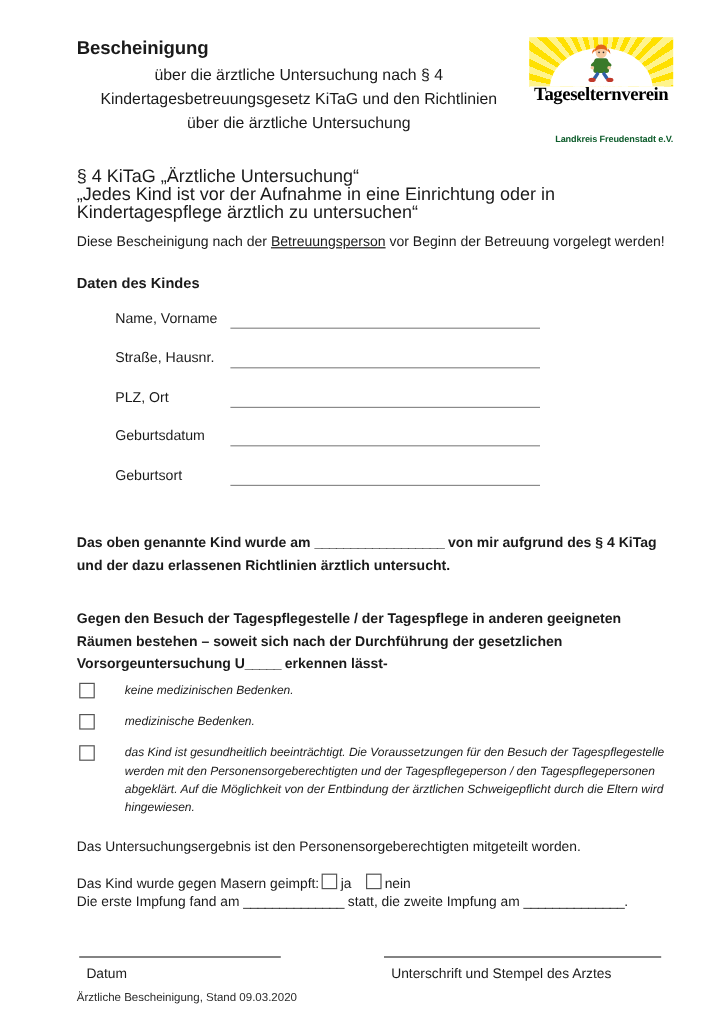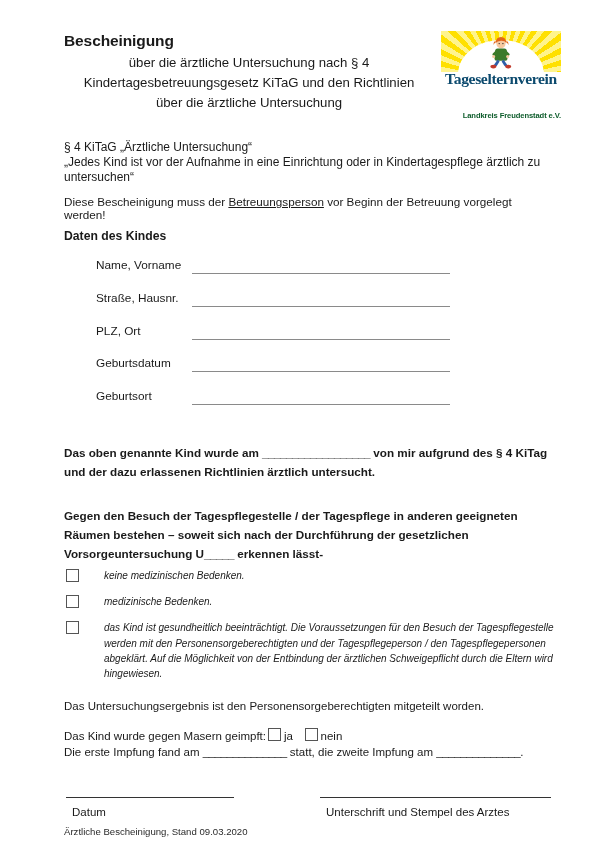--- a/index.html
+++ b/index.html
@@ -83,21 +83,21 @@
   .logo-name {
     position: absolute;
     left: 0;
     top: 39px;
     width: 120px;
     text-align: center;
     font-family: "Liberation Serif", serif;
     font-weight: bold;
     font-size: 15.6px;
     letter-spacing: -0.35px;
-    color: #0c4a6e;
+    color: #000000;
     line-height: 17px;
     white-space: nowrap;
   }
   .logo-sub {
     position: absolute;
     left: 0;
     top: 56px;
     width: 120px;
     text-align: right;
     font-family: "Liberation Sans", sans-serif;
@@ -108,21 +108,21 @@
     white-space: nowrap;
     margin-top: 24px;
   }
 
   
   .law {
     position: absolute;
     left: 64px;
     top: 140px;
     width: 480px;
-    font-size: 12px;
+    font-size: 15px;
     line-height: 15px;
   }
   .notice {
     position: absolute;
     left: 64px;
     top: 195px;
     width: 490px;
     font-size: 11.7px;
   }
   .u { text-decoration: underline; }
@@ -305,21 +305,21 @@
     <div class="logo-name">Tageselternverein</div>
     <div class="logo-sub">Landkreis Freudenstadt e.V.</div>
   </div>
 
   <div class="law">
     <div>§ 4 KiTaG „Ärztliche Untersuchung“</div>
     <div>„Jedes Kind ist vor der Aufnahme in eine Einrichtung oder in Kindertagespflege ärztlich zu untersuchen“</div>
   </div>
 
   <div class="notice">
-    <span>Diese Bescheinigung muss der </span><span class="u">Betreuungsperson</span><span> vor Beginn der Betreuung vorgelegt werden!</span>
+    <span>Diese Bescheinigung nach der </span><span class="u">Betreuungsperson</span><span> vor Beginn der Betreuung vorgelegt werden!</span>
   </div>
 
   <div class="section-title">Daten des Kindes</div>
   <div class="fields">
     <div class="field-row">
       <span class="field-label">Name, Vorname</span>
       <span class="field-line"></span>
     </div>
     <div class="field-row">
       <span class="field-label">Straße, Hausnr.</span>

